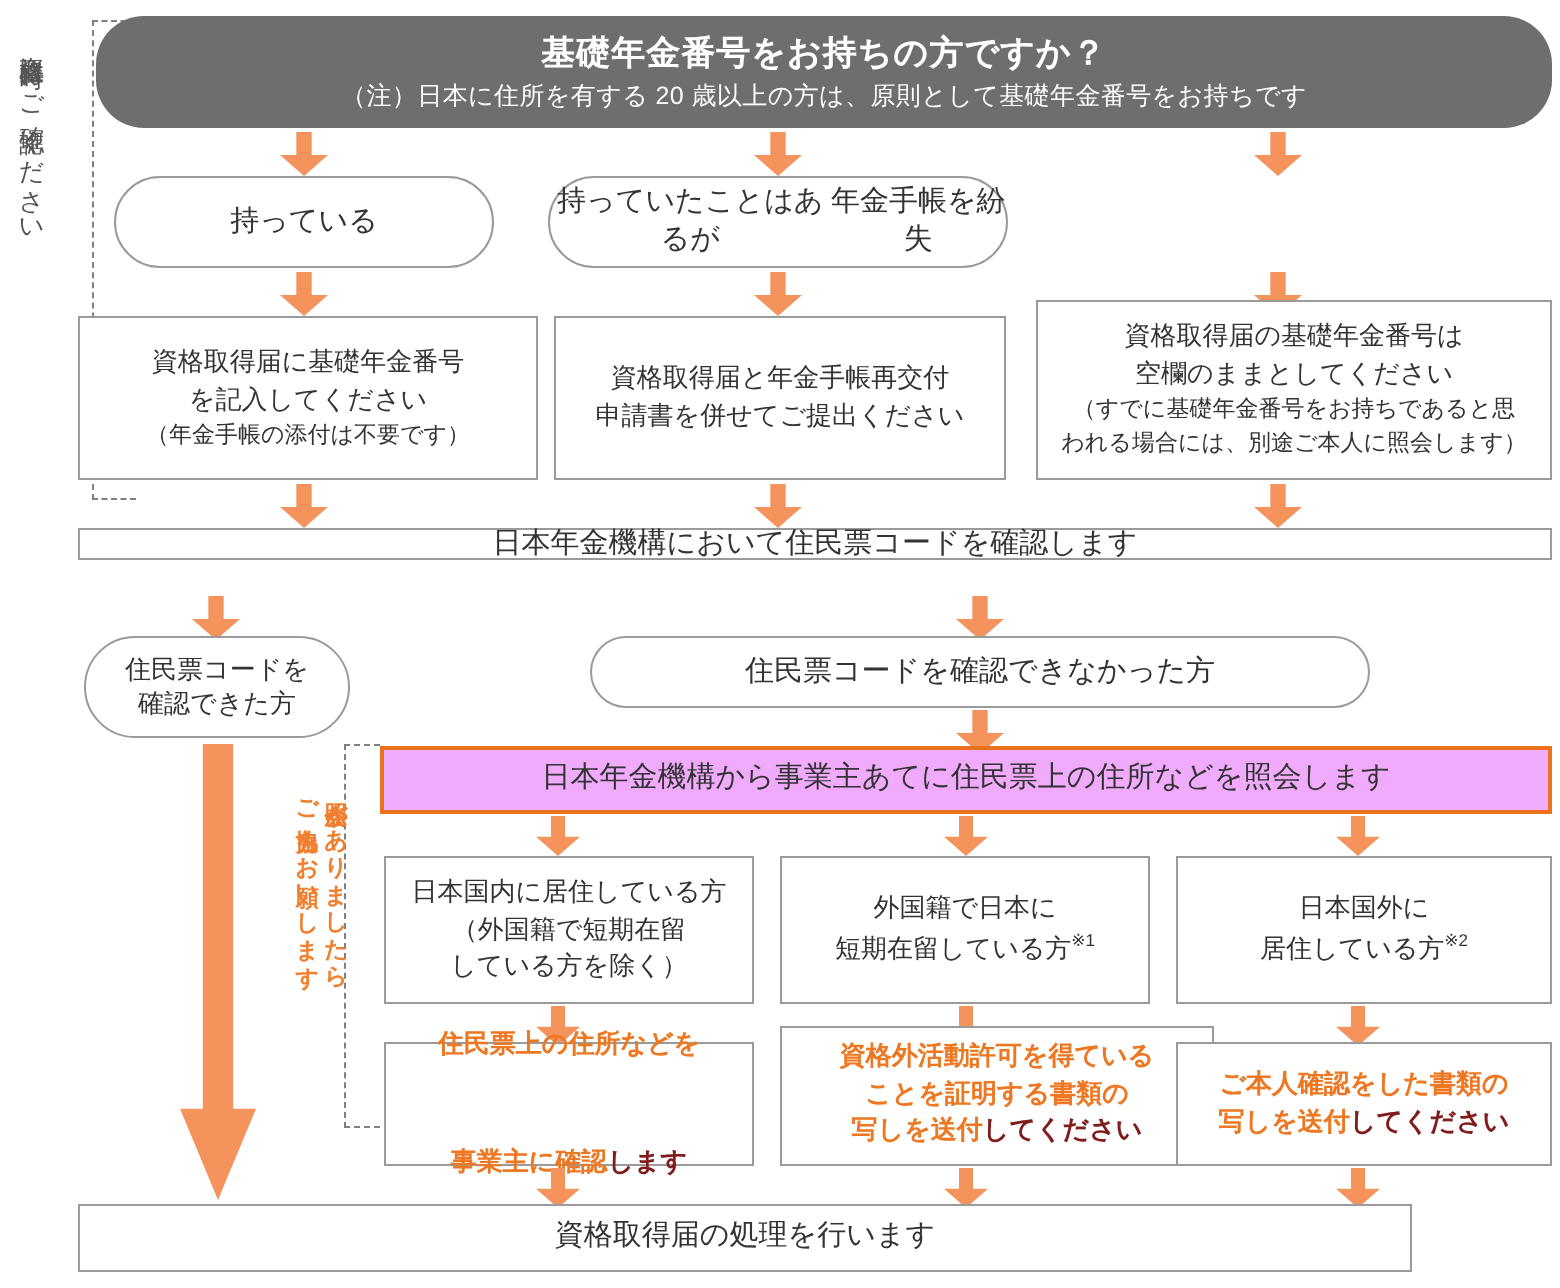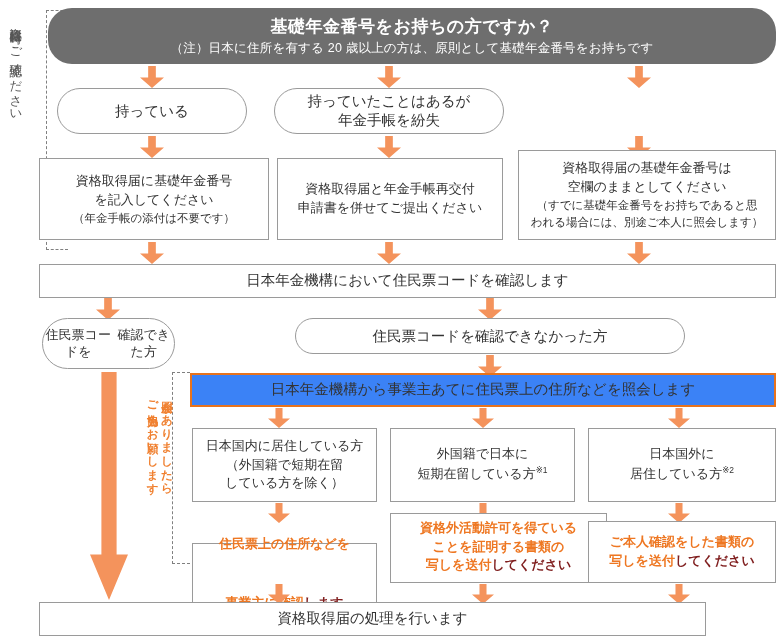--- a/index.html
+++ b/index.html
@@ -75,21 +75,21 @@
     text-align: center;
     font-size: 13px;
     line-height: 1.45;
   }
   .rbox .l1 { display: block; }
   .rbox .small { font-size: 11.5px; }
   .rbox.wide-band { font-size: 14.5px; }
 
   .rbox.highlight {
     border: 2px solid #e8731c;
-    background: #3b82f6;
+    background: #f0abfc;
     font-size: 14.5px;
   }
 
   
   .em { color: #ee7722; font-weight: bold; }
   .tail { color: #7f1d1d; font-weight: bold; }
   .sup {
     font-size: 8.5px;
     vertical-align: super;
     letter-spacing: 0;
@@ -153,21 +153,21 @@
   </div>
 
   <div class="abs arrow-d" style="left:140px; top:66px; width:24px; height:22px;"></div>
   <div class="abs arrow-d" style="left:377px; top:66px; width:24px; height:22px;"></div>
   <div class="abs arrow-d" style="left:627px; top:66px; width:24px; height:22px;"></div>
 
   <div class="abs pill" style="left:57px; top:88px; width:190px; height:46px;">
     <span>持っている</span>
   </div>
 
-  <div class="abs pill" style="left:274px; top:88px; width:230px; height:46px; flex-direction:column;">
+  <div class="abs pill" style="left:274px; top:88px; width:230px; height:46px; flex-direction:row;">
     <span>持っていたことはあるが</span>
     <span>年金手帳を紛失</span>
   </div>
 
 
   <div class="abs arrow-d" style="left:140px; top:136px; width:24px; height:22px;"></div>
   <div class="abs arrow-d" style="left:377px; top:136px; width:24px; height:22px;"></div>
   <div class="abs arrow-d" style="left:627px; top:136px; width:24px; height:22px;"></div>
 
   <div class="abs rbox" style="left:39px; top:158px; width:230px; height:82px; flex-direction:column;">
@@ -185,28 +185,28 @@
     <span class="l1">資格取得届の基礎年金番号は</span>
     <span class="l1">空欄のままとしてください</span>
     <span class="l1 small">（すでに基礎年金番号をお持ちであると思</span>
     <span class="l1 small">われる場合には、別途ご本人に照会します）</span>
   </div>
 
   <div class="abs arrow-d" style="left:140px; top:242px; width:24px; height:22px;"></div>
   <div class="abs arrow-d" style="left:377px; top:242px; width:24px; height:22px;"></div>
   <div class="abs arrow-d" style="left:627px; top:242px; width:24px; height:22px;"></div>
 
-  <div class="abs rbox wide-band" style="left:39px; top:264px; width:737px; height:34px;">
+  <div class="abs rbox wide-band" style="left:39px; top:264px; width:737px; height:16px;">
     <span>日本年金機構において住民票コードを確認します</span>
   </div>
 
   <div class="abs arrow-d" style="left:96px; top:298px; width:24px; height:22px;"></div>
   <div class="abs arrow-d" style="left:478px; top:298px; width:24px; height:22px;"></div>
 
-  <div class="abs pill small-pill" style="left:42px; top:318px; width:133px; height:51px; flex-direction:row;">
+  <div class="abs pill small-pill" style="left:42px; top:318px; width:133px; height:51px; flex-direction:column;">
     <span>住民票コードを</span>
     <span>確認できた方</span>
   </div>
 
   <div class="abs pill" style="left:295px; top:318px; width:390px; height:36px;">
     <span>住民票コードを確認できなかった方</span>
   </div>
 
   <div class="abs arrow-d" style="left:478px; top:355px; width:24px; height:22px;"></div>
 
@@ -239,21 +239,21 @@
 
   <div class="abs rbox" style="left:588px; top:428px; width:188px; height:74px; flex-direction:column;">
     <span class="l1">日本国外に</span>
     <span class="l1"><span>居住している方</span><span class="sup">※2</span></span>
   </div>
 
   <div class="abs arrow-d" style="left:268px; top:503px; width:22px; height:20px;"></div>
   <div class="abs arrow-d" style="left:472px; top:503px; width:22px; height:20px;"></div>
   <div class="abs arrow-d" style="left:668px; top:503px; width:22px; height:20px;"></div>
 
-  <div class="abs rbox" style="left:192px; top:543px; width:185px; height:62px; flex-direction:column;gap:40px;">
+  <div class="abs rbox" style="left:192px; top:521px; width:185px; height:62px; flex-direction:column;gap:40px;">
     <span class="l1 em">住民票上の住所などを</span>
     <span class="l1"><span class="em">事業主に確認</span><span class="tail">します</span></span>
   </div>
 
   <div class="abs rbox" style="left:390px; top:513px; width:217px; height:70px; flex-direction:column;font-family:Liberation Mono, monospace;">
     <span class="l1 em">資格外活動許可を得ている</span>
     <span class="l1 em">ことを証明する書類の</span>
     <span class="l1"><span class="em">写しを送付</span><span class="tail">してください</span></span>
   </div>
 

